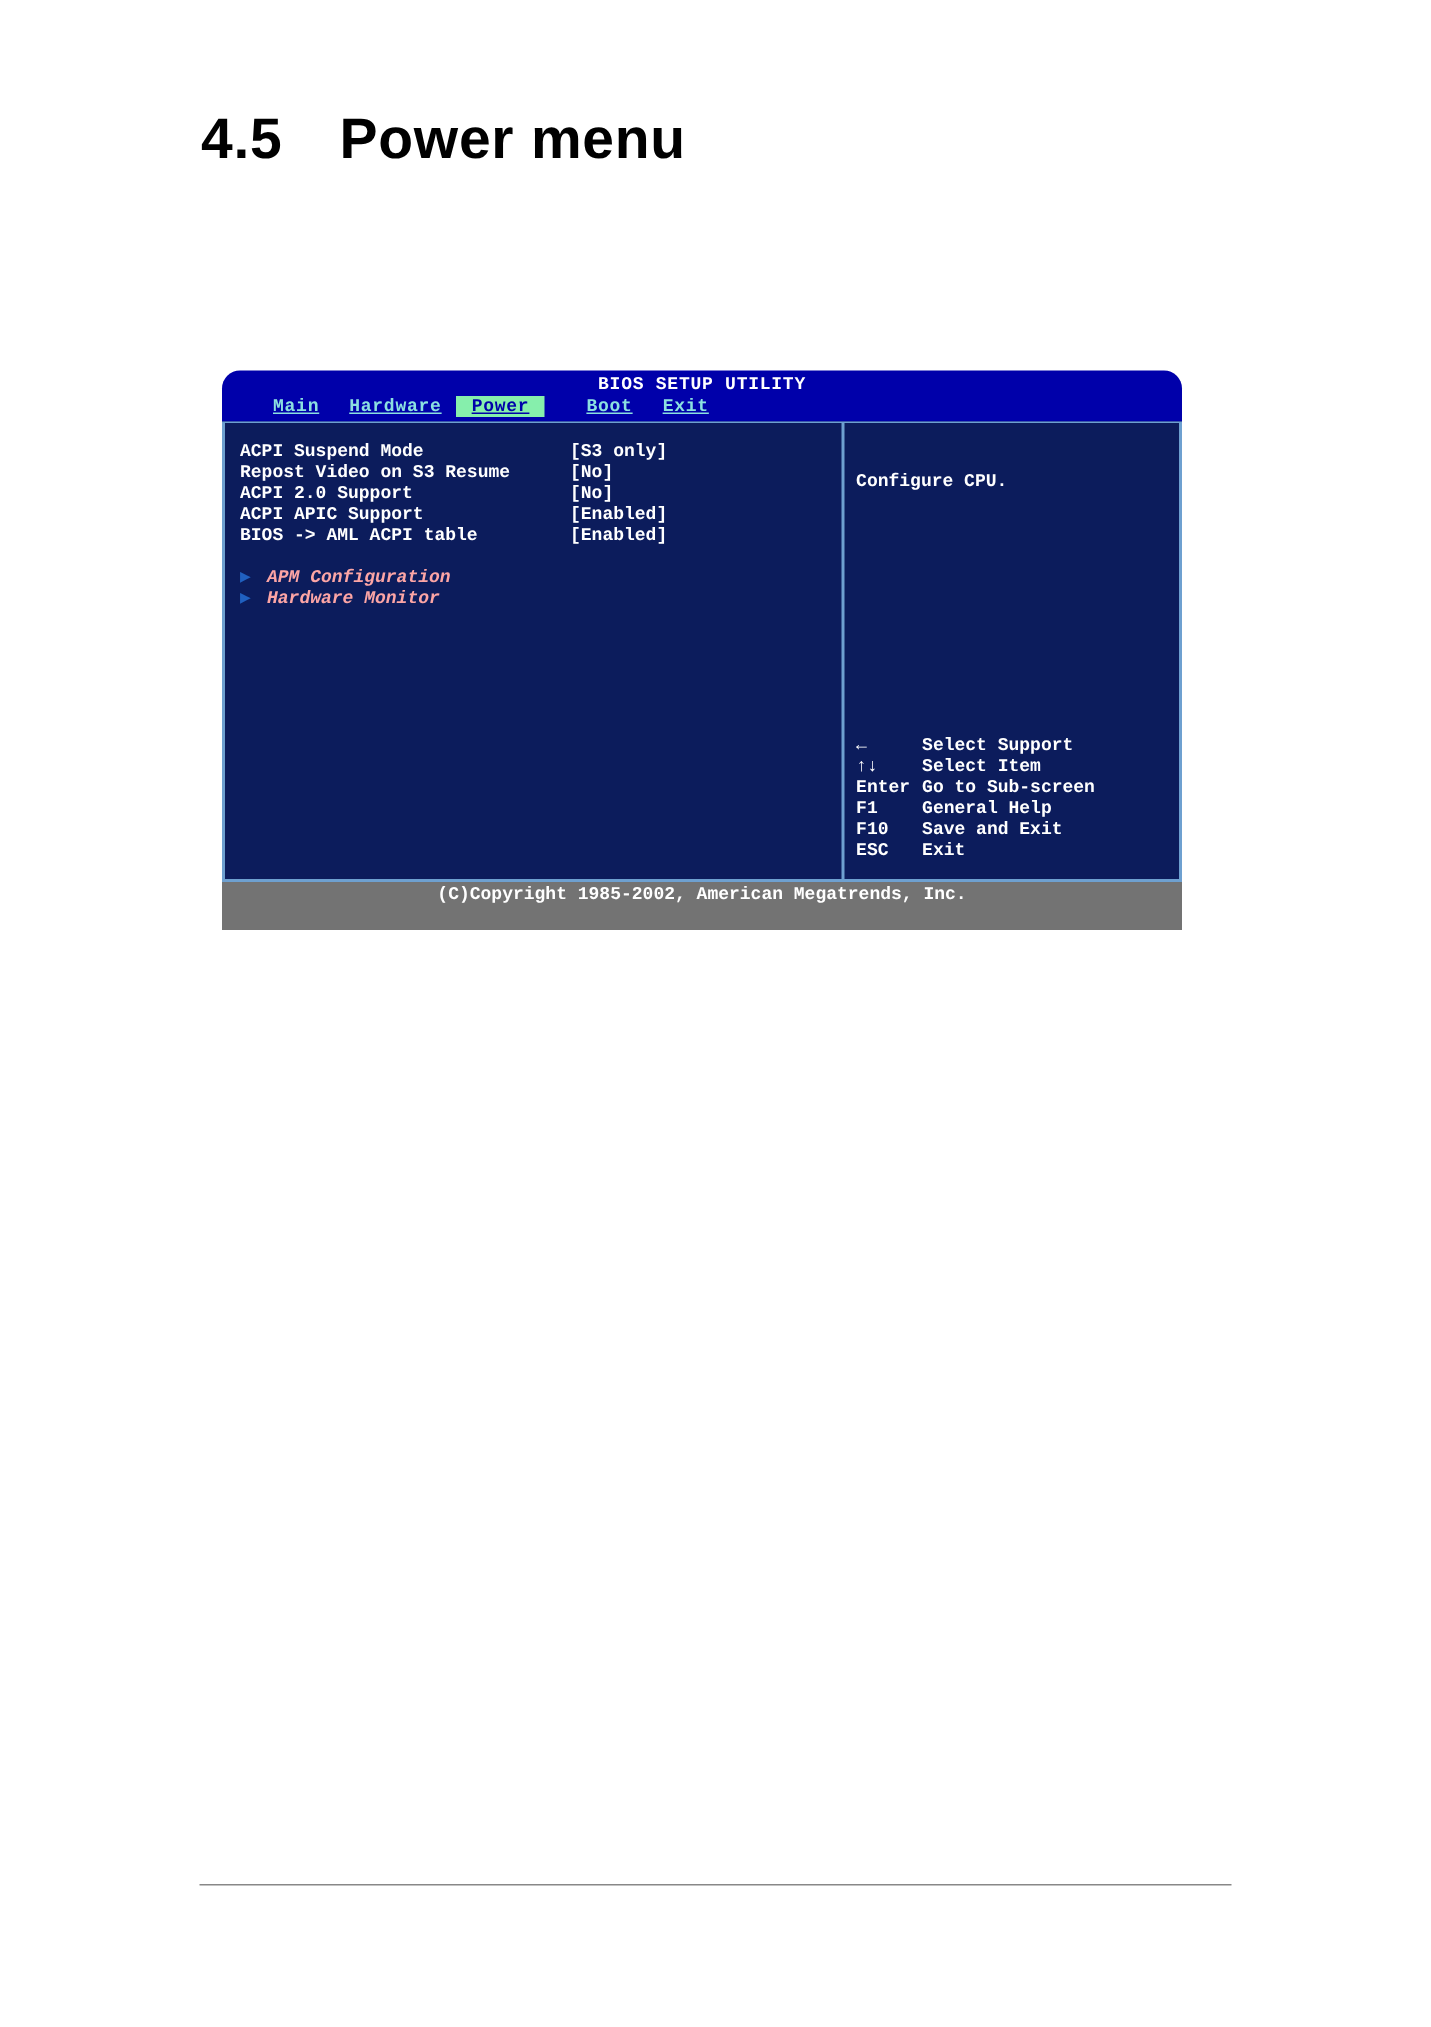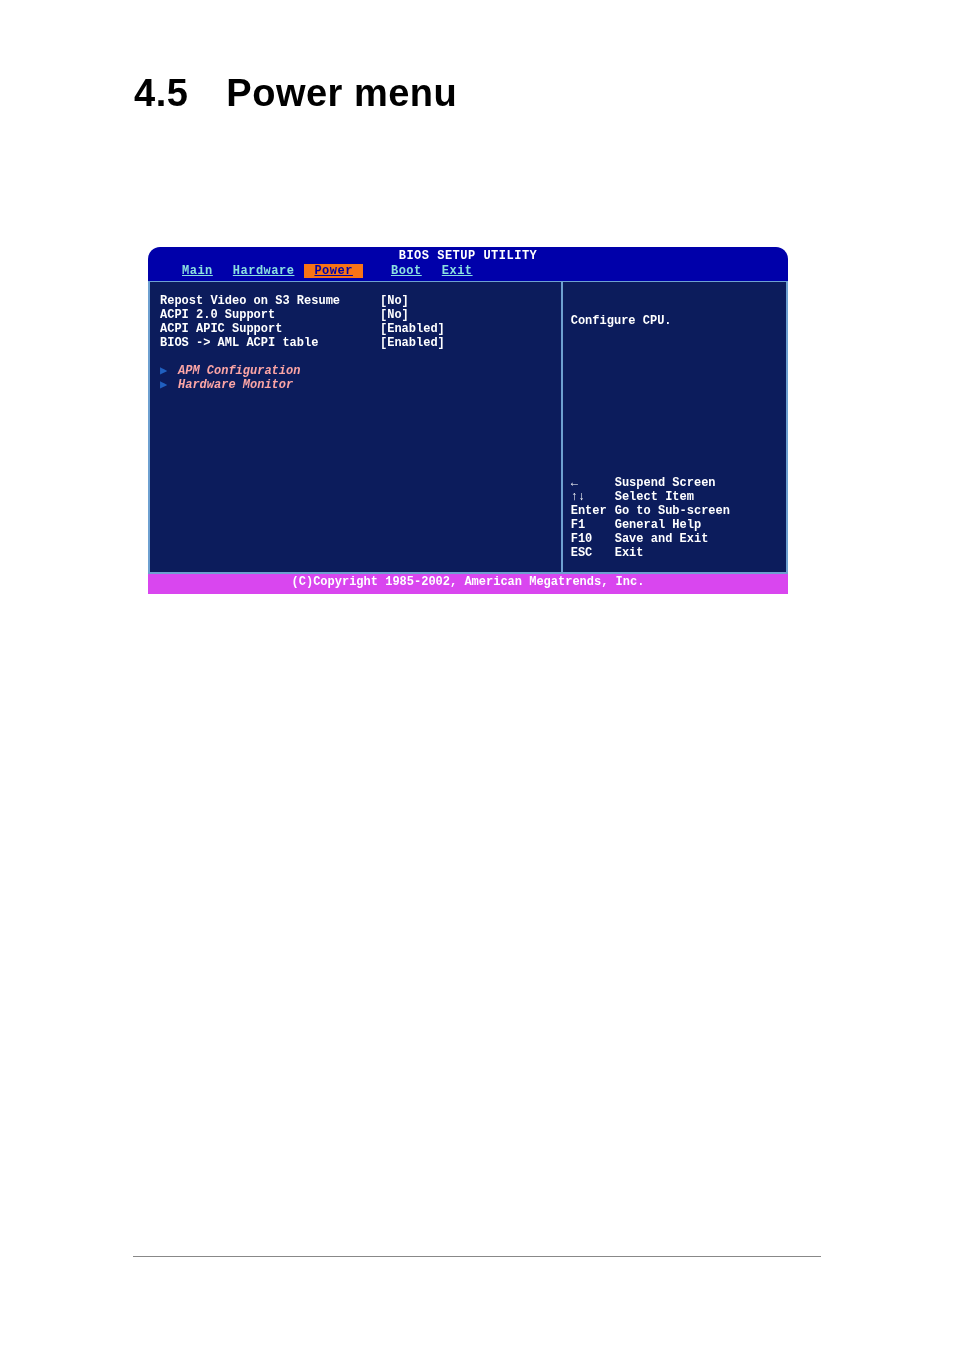--- a/index.html
+++ b/index.html
@@ -54,21 +54,21 @@
     gap: 0;
     letter-spacing: 0.5px;
   }
   .tab {
     color: #8be0e0;
     padding: 0 10px;
     text-decoration: underline;
     text-underline-offset: 1px;
   }
   .tab.selected {
-    background: #f97316;
+    background: #86efac;
     color: #0000aa;
   }
   .bios-body {
     display: flex;
     border-top: 2px solid #0000aa;
   }
   .left-pane {
     background: #0d1a6a;
     background: #101a5e;
     background: #0d185e;
@@ -163,24 +163,24 @@
     line-height: 14px;
     color: #ffffff;
   }
   .nav-key {
     width: 44px;
     white-space: pre;
   }
   .nav-desc { white-space: pre; }
 
   .footer-bar {
-    background: #d946ef;
+    background: #737373;
     color: #ffffff;
     text-align: center;
-    height: 20px;
+    height: 32px;
     line-height: 16px;
     font-family: "Courier New", monospace;
     font-size: 12px;
     font-weight: bold;
   }
 
   .hr-bottom {
     position: absolute;
     left: 133px;
     width: 688px;
@@ -202,20 +202,24 @@
     <span class="tab">Main</span>
     <span class="tab">Hardware</span>
     <span class="tab selected">Power</span>
     <span class="tab" style="margin-left:18px">Boot</span>
     <span class="tab">Exit</span>
   </div>
 
   <div class="bios-body">
     <div class="left-pane">
       <div class="setting-row">
+        <span class="setting-label">ACPI Suspend Mode</span>
+        <span class="setting-value">[S3 only]</span>
+      </div>
+      <div class="setting-row">
         <span class="setting-label">Repost Video on S3 Resume</span>
         <span class="setting-value">[No]</span>
       </div>
       <div class="setting-row">
         <span class="setting-label">ACPI 2.0 Support</span>
         <span class="setting-value">[No]</span>
       </div>
       <div class="setting-row">
         <span class="setting-label">ACPI APIC Support</span>
         <span class="setting-value">[Enabled]</span>
@@ -234,21 +238,21 @@
         <span class="submenu-label">Hardware Monitor</span>
       </div>
       <div style="height:120px"></div>
     </div>
 
     <div class="right-pane">
       <div class="help-text">Configure CPU.</div>
       <div class="nav-block">
         <div class="nav-row">
           <span class="nav-key">←</span>
-          <span class="nav-desc">Suspend Screen</span>
+          <span class="nav-desc">Select Support</span>
         </div>
         <div class="nav-row">
           <span class="nav-key">↑↓</span>
           <span class="nav-desc">Select Item</span>
         </div>
         <div class="nav-row">
           <span class="nav-key">Enter</span>
           <span class="nav-desc">Go to Sub-screen</span>
         </div>
         <div class="nav-row">

